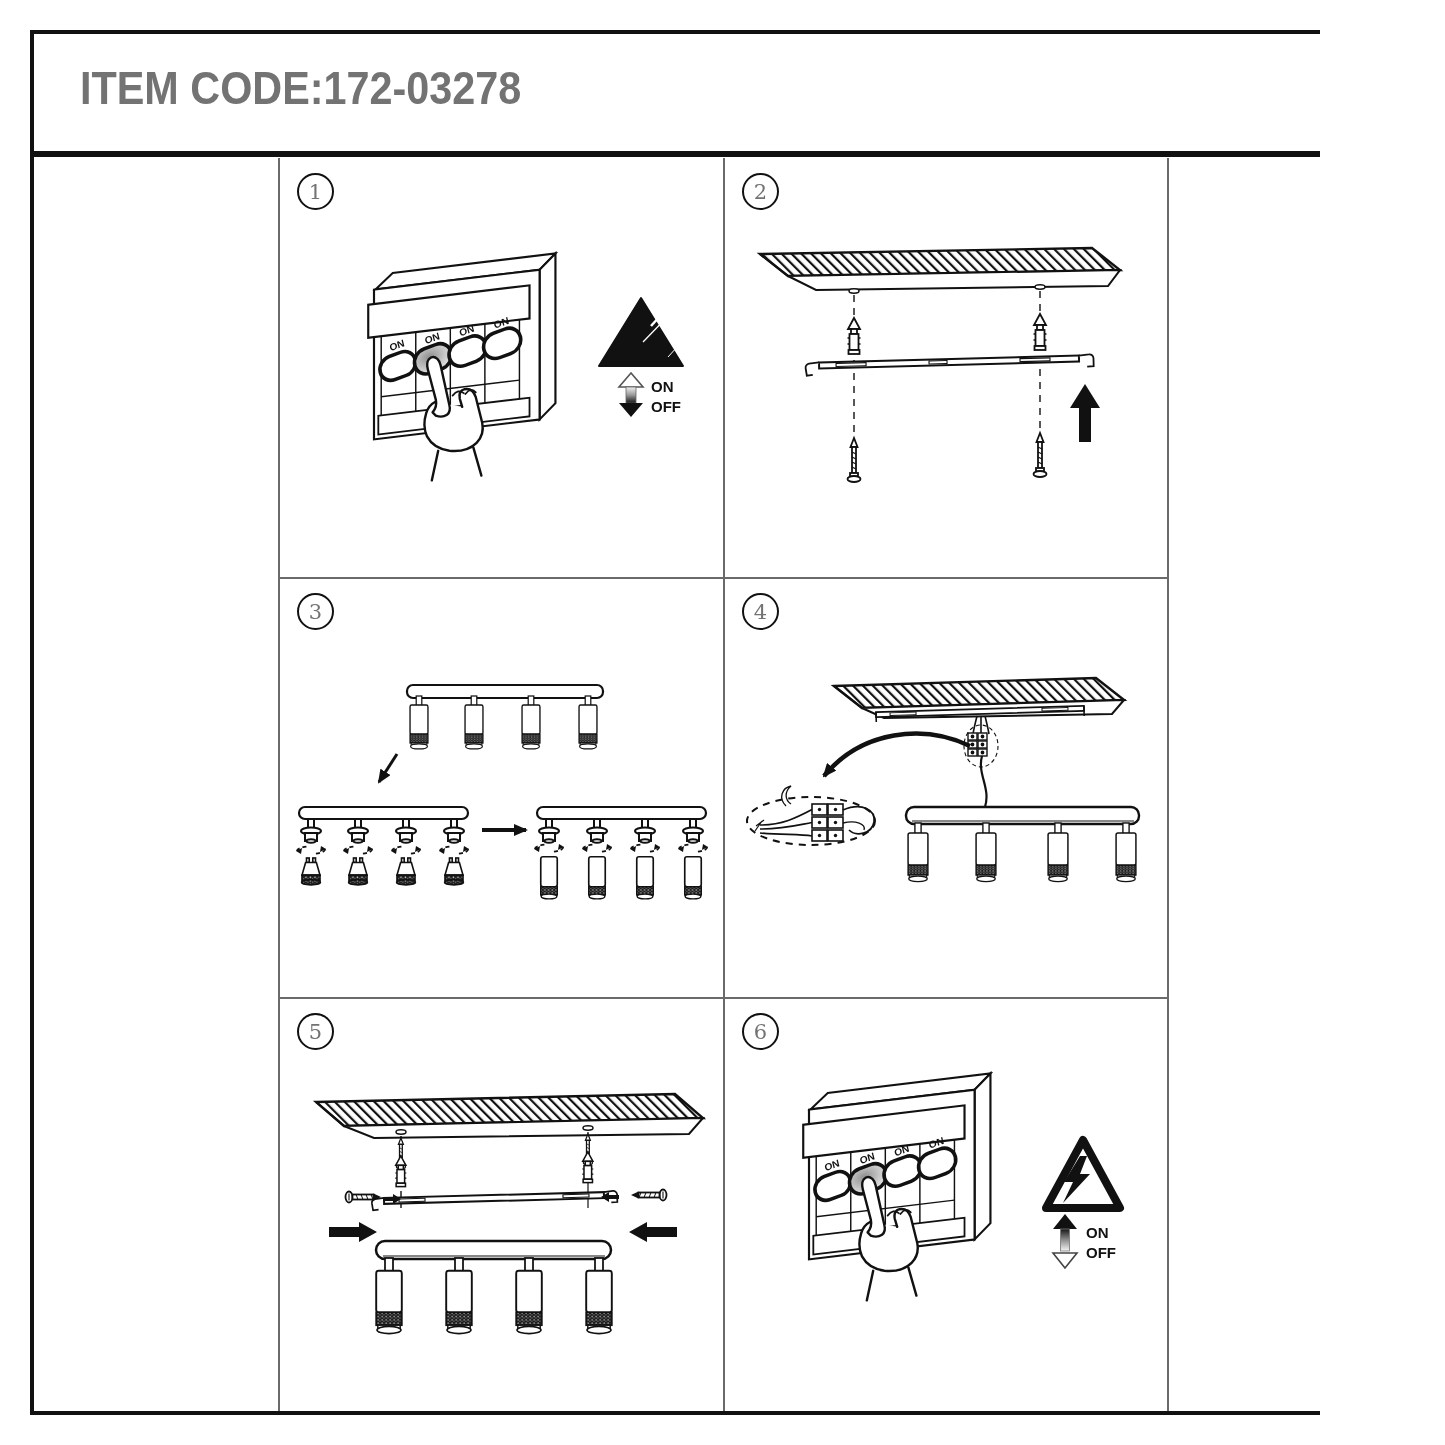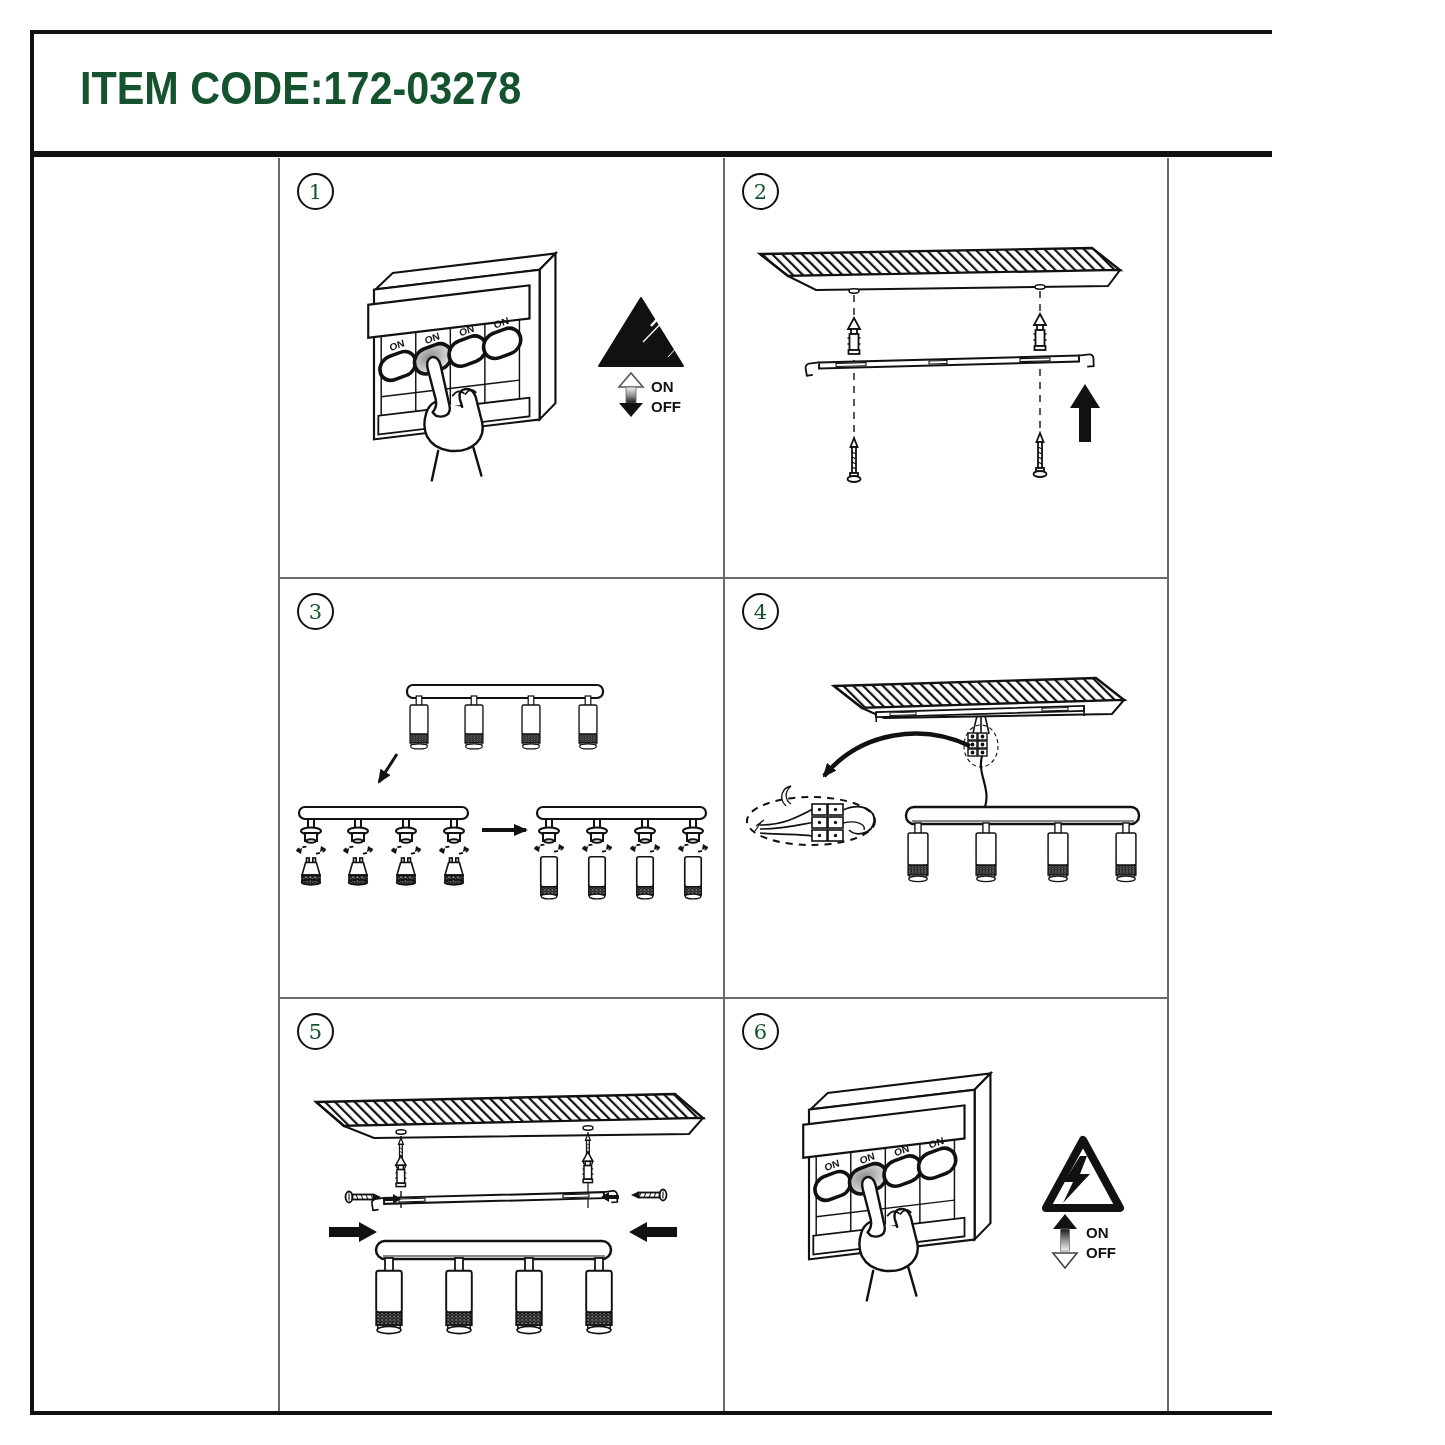--- a/index.html
+++ b/index.html
@@ -1,17 +1,17 @@
 <!DOCTYPE html>
 <html><head>
 <meta charset="utf-8">
 <style>
   html,body{margin:0;padding:0;background:#fff;}
   .page{position:relative;width:1272px;height:1445px;background:#fff;overflow:hidden;
-        font-family:"Liberation Sans",sans-serif;color:#14532d;}
+        font-family:"Liberation Sans",sans-serif;color:#737373;padding-left:48px;}
   .outer-border{position:absolute;left:30px;top:30px;width:1383px;height:1377px;
         border:4px solid #111;}
   .item-code{position:absolute;left:80px;top:60px;font-size:47px;font-weight:700;
         letter-spacing:0px;transform:scaleX(0.88);transform-origin:left center;white-space:nowrap;}
   .header-rule{position:absolute;left:30px;top:151px;width:1391px;height:6px;background:#111;}
   .vline{position:absolute;top:158px;width:1.5px;height:1253px;background:#6a6a6a;}
   .hline{position:absolute;left:278px;width:890px;height:1.5px;background:#6a6a6a;}
   .panel{position:absolute;width:444px;}
   .panel svg{position:absolute;left:0;top:0;width:100%;height:100%;}
   .badge{position:absolute;left:18px;top:15px;width:33px;height:33px;border:2.5px solid #111;

